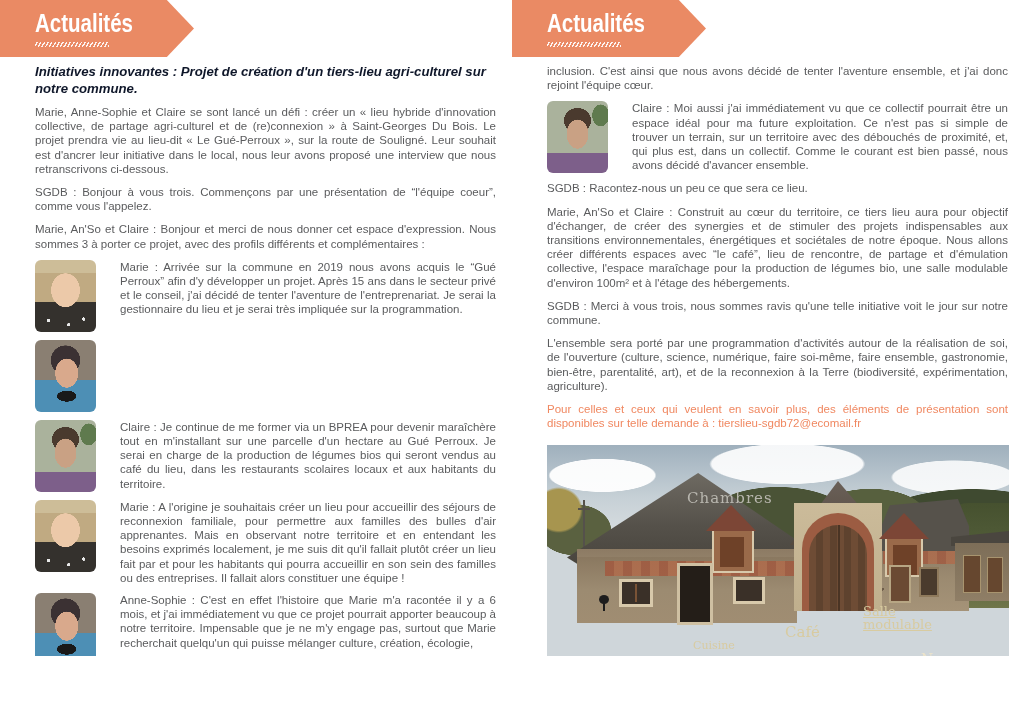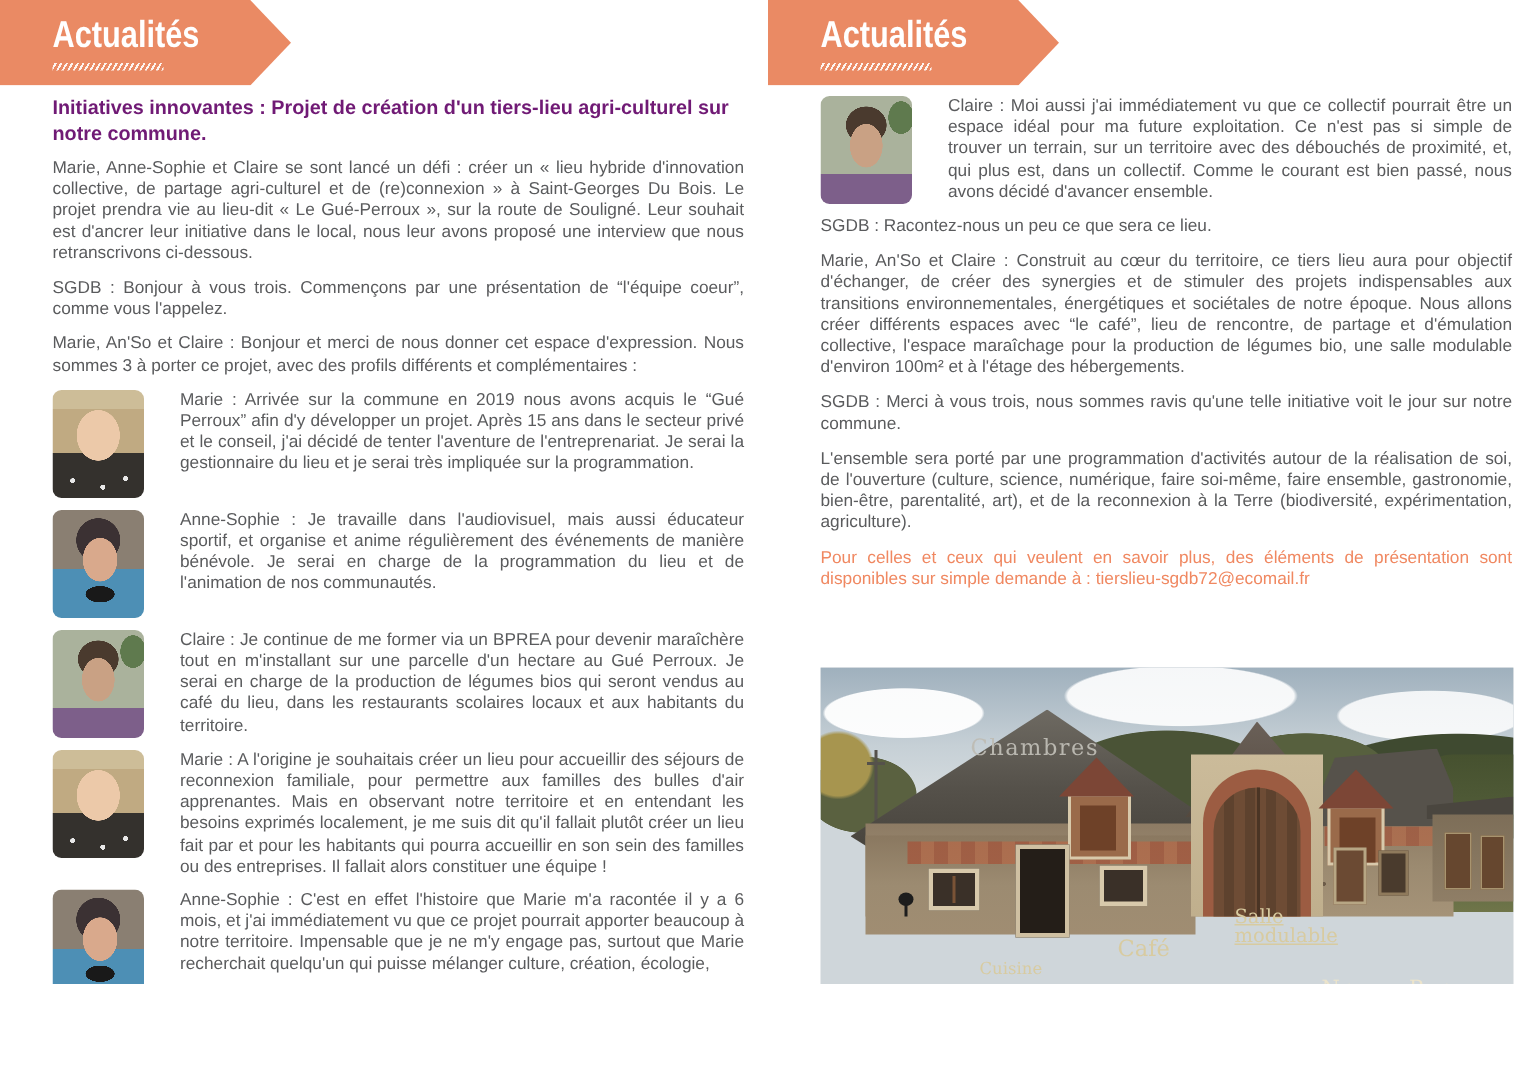--- a/index.html
+++ b/index.html
@@ -12,21 +12,21 @@
   
   .banner{position:absolute;top:0;left:0;width:194px;height:57px;background:#ea8a64;
           clip-path:polygon(0 0,86% 0,100% 50%,86% 100%,0 100%);}
   .banner-title{position:absolute;top:9px;left:35px;color:#ffffff;font-size:25px;font-weight:bold;
           transform:scaleX(.82);transform-origin:left center;letter-spacing:0px;}
   .banner-underline{position:absolute;top:42px;left:35px;width:74px;height:5px;opacity:.9;
           background:repeating-linear-gradient(-60deg,#ffffff 0 1.3px,rgba(255,255,255,0) 1.3px 3.2px);}
 
   
   .content{position:absolute;left:35px;right:16px;top:64px;color:#5a5b5d;}
-  .article-title{color:#701a75;font-weight:bold;font-size:13.2px;line-height:16.5px;margin:0 0 8px 0;}
+  .article-title{color:#0f172a;font-weight:bold;font-size:13.2px;line-height:16.5px;margin:0 0 8px 0;font-style:italic;}
   .para{font-size:11.5px;line-height:14.2px;text-align:justify;margin:0 0 9px 0;}
   .contact{color:#f08861;}
   .block{display:flex;gap:24px;margin:0 0 8px 0;}
   .block .para{flex:1;margin:0;}
   .avatar{flex:0 0 61px;width:61px;height:72px;border-radius:6px;}
 
   .avatar-marie{background:
     radial-gradient(circle 2.5px at 22% 84%,#e8e8e8 0 1.6px,rgba(0,0,0,0) 1.7px),
     radial-gradient(circle 2.5px at 55% 90%,#e8e8e8 0 1.6px,rgba(0,0,0,0) 1.7px),
     radial-gradient(circle 2.5px at 80% 82%,#e8e8e8 0 1.6px,rgba(0,0,0,0) 1.7px),
@@ -121,21 +121,21 @@
   .ground{position:absolute;left:0;top:155px;width:100%;height:85px;background:
     radial-gradient(ellipse 150px 26px at 10% 88%,#8e8a80 0 60%,rgba(0,0,0,0) 62%),
     radial-gradient(ellipse 110px 18px at 45% 25%,#99995f 0 50%,rgba(0,0,0,0) 52%),
     radial-gradient(ellipse 90px 16px at 25% 45%,#8f8f58 0 50%,rgba(0,0,0,0) 52%),
     radial-gradient(ellipse 130px 24px at 75% 60%,#ab8c5c 0 50%,rgba(0,0,0,0) 52%),
     radial-gradient(ellipse 160px 28px at 60% 95%,#9a8succ 0 0%,rgba(0,0,0,0) 0%),
     linear-gradient(180deg,#a38b60 0,#b29467 45%,#a78c61 100%);}
   .bbq{position:absolute;left:52px;top:150px;width:10px;height:9px;background:#1d1d1d;border-radius:50%;}
   .bbq:after{content:"";position:absolute;left:4px;top:8px;width:2px;height:8px;background:#1d1d1d;}
 
-  .lbl{position:absolute;font-family:"DejaVu Serif",serif;color:#d8cba0;}
+  .lbl{position:absolute;font-family:"DejaVu Serif",serif;color:#d8cba0;margin-left:40px;}
   .lbl-chambres{left:100px;top:44px;font-size:15px;color:rgba(190,188,180,.95);letter-spacing:1px;}
   .lbl-cafe{left:198px;top:178px;font-size:15px;}
   .lbl-cuisine{left:106px;top:194px;font-size:11px;}
   .lbl-salle{left:276px;top:160px;font-size:13px;line-height:13px;white-space:pre-line;text-decoration:underline;}
   .lbl-projet{left:334px;top:206px;font-size:14px;letter-spacing:2px;color:#ece4cb;font-variant:small-caps;}
 </style>
 </head>
 <body>
 
 <div class="spread">
@@ -149,21 +149,20 @@
       <div id="left-blocks">
           <p class="para">Marie, Anne-Sophie et Claire se sont lancé un défi : créer un « lieu hybride d'innovation collective, de partage agri-culturel et de (re)connexion » à Saint-Georges Du Bois. Le projet prendra vie au lieu-dit « Le Gué-Perroux », sur la route de Souligné. Leur souhait est d'ancrer leur initiative dans le local, nous leur avons proposé une interview que nous retranscrivons ci-dessous.</p>
           <p class="para">SGDB : Bonjour à vous trois. Commençons par une présentation de “l'équipe coeur”, comme vous l'appelez.</p>
           <p class="para">Marie, An'So et Claire : Bonjour et merci de nous donner cet espace d'expression. Nous sommes 3 à porter ce projet, avec des profils différents et complémentaires :</p>
           <div class="block">
             <div class="avatar avatar-marie"></div>
             <p class="para">Marie : Arrivée sur la commune en 2019 nous avons acquis le “Gué Perroux” afin d'y développer un projet. Après 15 ans dans le secteur privé et le conseil, j'ai décidé de tenter l'aventure de l'entreprenariat. Je serai la gestionnaire du lieu et je serai très impliquée sur la programmation.</p>
           </div>
           <div class="block">
             <div class="avatar avatar-anneso"></div>
-            <p class="para">Anne-Sophie : Je travaille dans l'audiovisuel, mais aussi éducateur sportif, et organise et anime régulièrement des événements de manière bénévole. Je serai en charge de la programmation du lieu et de l'animation de nos communautés.</p>
           </div>
           <div class="block">
             <div class="avatar avatar-claire"></div>
             <p class="para">Claire : Je continue de me former via un BPREA pour devenir maraîchère tout en m'installant sur une parcelle d'un hectare au Gué Perroux. Je serai en charge de la production de légumes bios qui seront vendus au café du lieu, dans les restaurants scolaires locaux et aux habitants du territoire.</p>
           </div>
           <div class="block">
             <div class="avatar avatar-marie"></div>
             <p class="para">Marie : A l'origine je souhaitais créer un lieu pour accueillir des séjours de reconnexion familiale, pour permettre aux familles des bulles d'air apprenantes. Mais en observant notre territoire et en entendant les besoins exprimés localement, je me suis dit qu'il fallait plutôt créer un lieu fait par et pour les habitants qui pourra accueillir en son sein des familles ou des entreprises. Il fallait alors constituer une équipe !</p>
           </div>
           <div class="block">
@@ -175,29 +174,30 @@
     <div class="scan-edge"></div>
     <div class="pagenum pagenum-left">24</div>
   </div>
 
   <div class="page page-right">
     <div class="banner"></div>
     <div class="banner-title">Actualités</div>
     <div class="banner-underline"></div>
     <div class="content">
       <div id="right-blocks">
+          <p class="para">inclusion. C'est ainsi que nous avons décidé de tenter l'aventure ensemble, et j'ai donc rejoint l'équipe cœur.</p>
           <div class="block">
             <div class="avatar avatar-claire"></div>
             <p class="para">Claire : Moi aussi j'ai immédiatement vu que ce collectif pourrait être un espace idéal pour ma future exploitation. Ce n'est pas si simple de trouver un terrain, sur un territoire avec des débouchés de proximité, et, qui plus est, dans un collectif. Comme le courant est bien passé, nous avons décidé d'avancer ensemble.</p>
           </div>
           <p class="para">SGDB : Racontez-nous un peu ce que sera ce lieu.</p>
           <p class="para">Marie, An'So et Claire : Construit au cœur du territoire, ce tiers lieu aura pour objectif d'échanger, de créer des synergies et de stimuler des projets indispensables aux transitions environnementales, énergétiques et sociétales de notre époque. Nous allons créer différents espaces avec “le café”, lieu de rencontre, de partage et d'émulation collective, l'espace maraîchage pour la production de légumes bio, une salle modulable d'environ 100m² et à l'étage des hébergements.</p>
           <p class="para">SGDB : Merci à vous trois, nous sommes ravis qu'une telle initiative voit le jour sur notre commune.</p>
           <p class="para">L'ensemble sera porté par une programmation d'activités autour de la réalisation de soi, de l'ouverture (culture, science, numérique, faire soi-même, faire ensemble, gastronomie, bien-être, parentalité, art), et de la reconnexion à la Terre (biodiversité, expérimentation, agriculture).</p>
-          <p class="para contact">Pour celles et ceux qui veulent en savoir plus, des éléments de présentation sont disponibles sur simple demande à : tierslieu-sgdb72@ecomail.fr</p>
+          <p class="para contact">Pour celles et ceux qui veulent en savoir plus, des éléments de présentation sont disponibles sur telle demande à : tierslieu-sgdb72@ecomail.fr</p>
         </div>
     </div>
 
     <div class="photo">
       <div class="sky"></div>
       <div class="trees"></div>
       <div class="trees-right"></div>
       <div class="tree-gold"></div>
       <div class="pole"></div>
       <div class="roof-left"></div>

